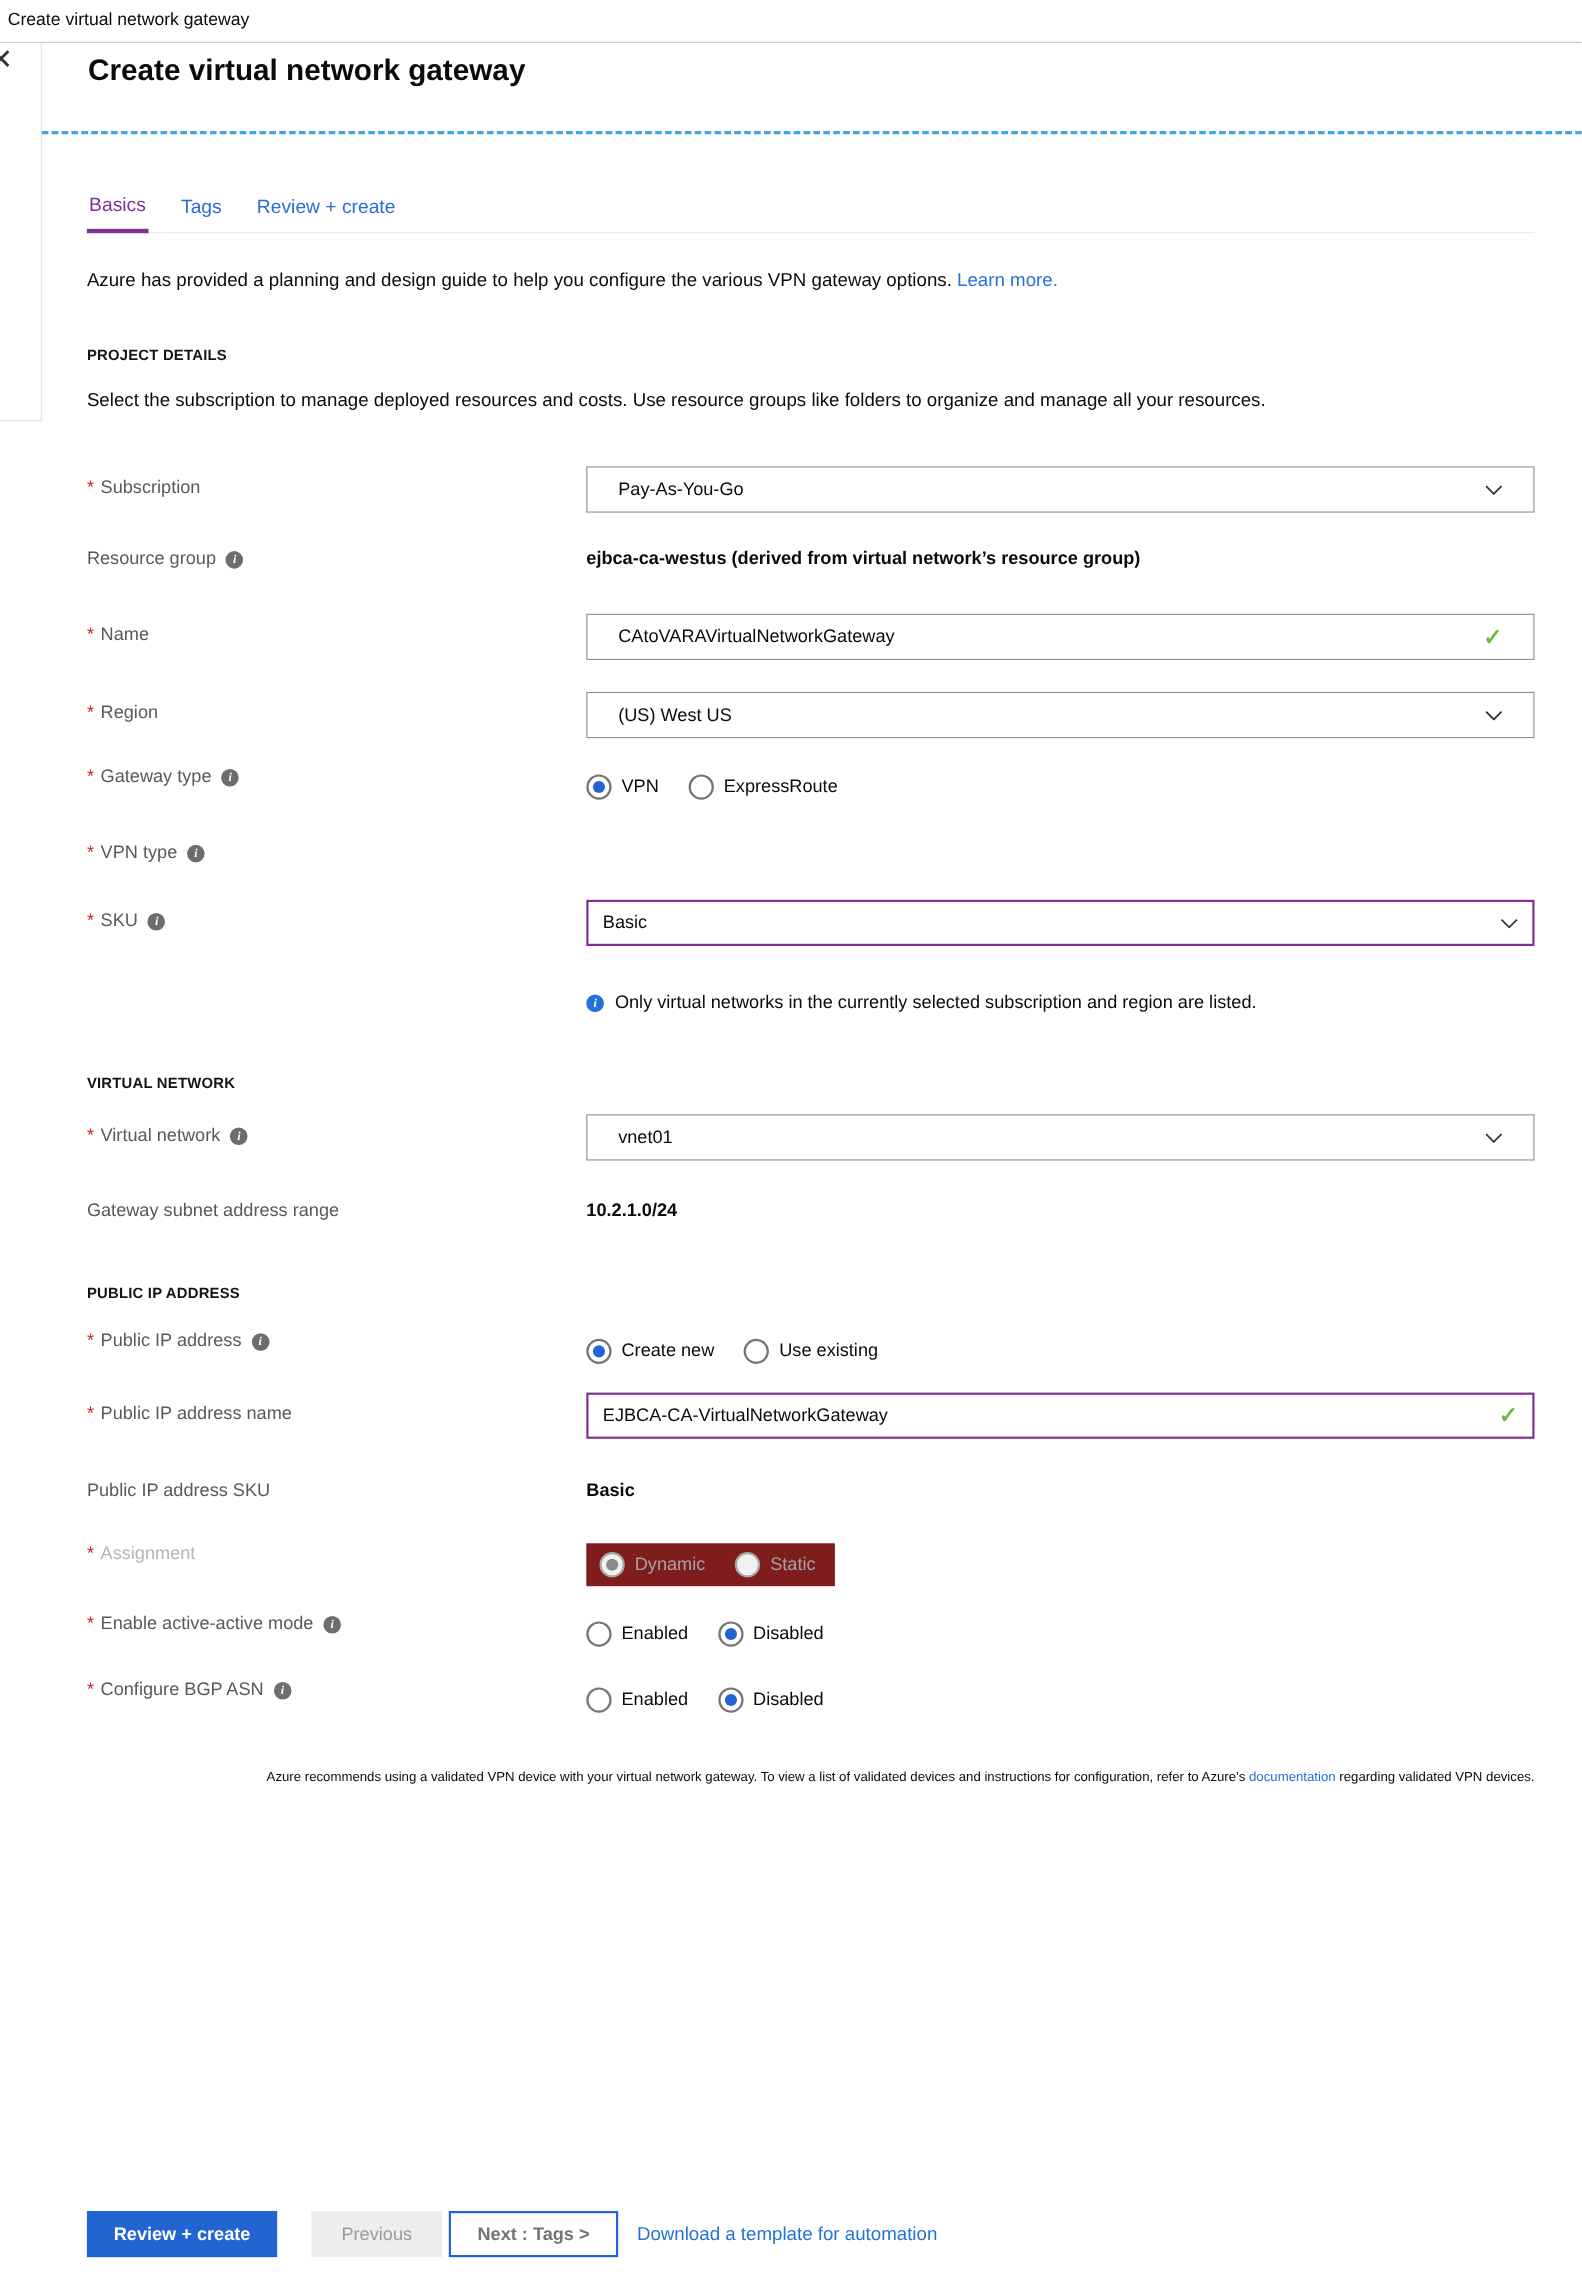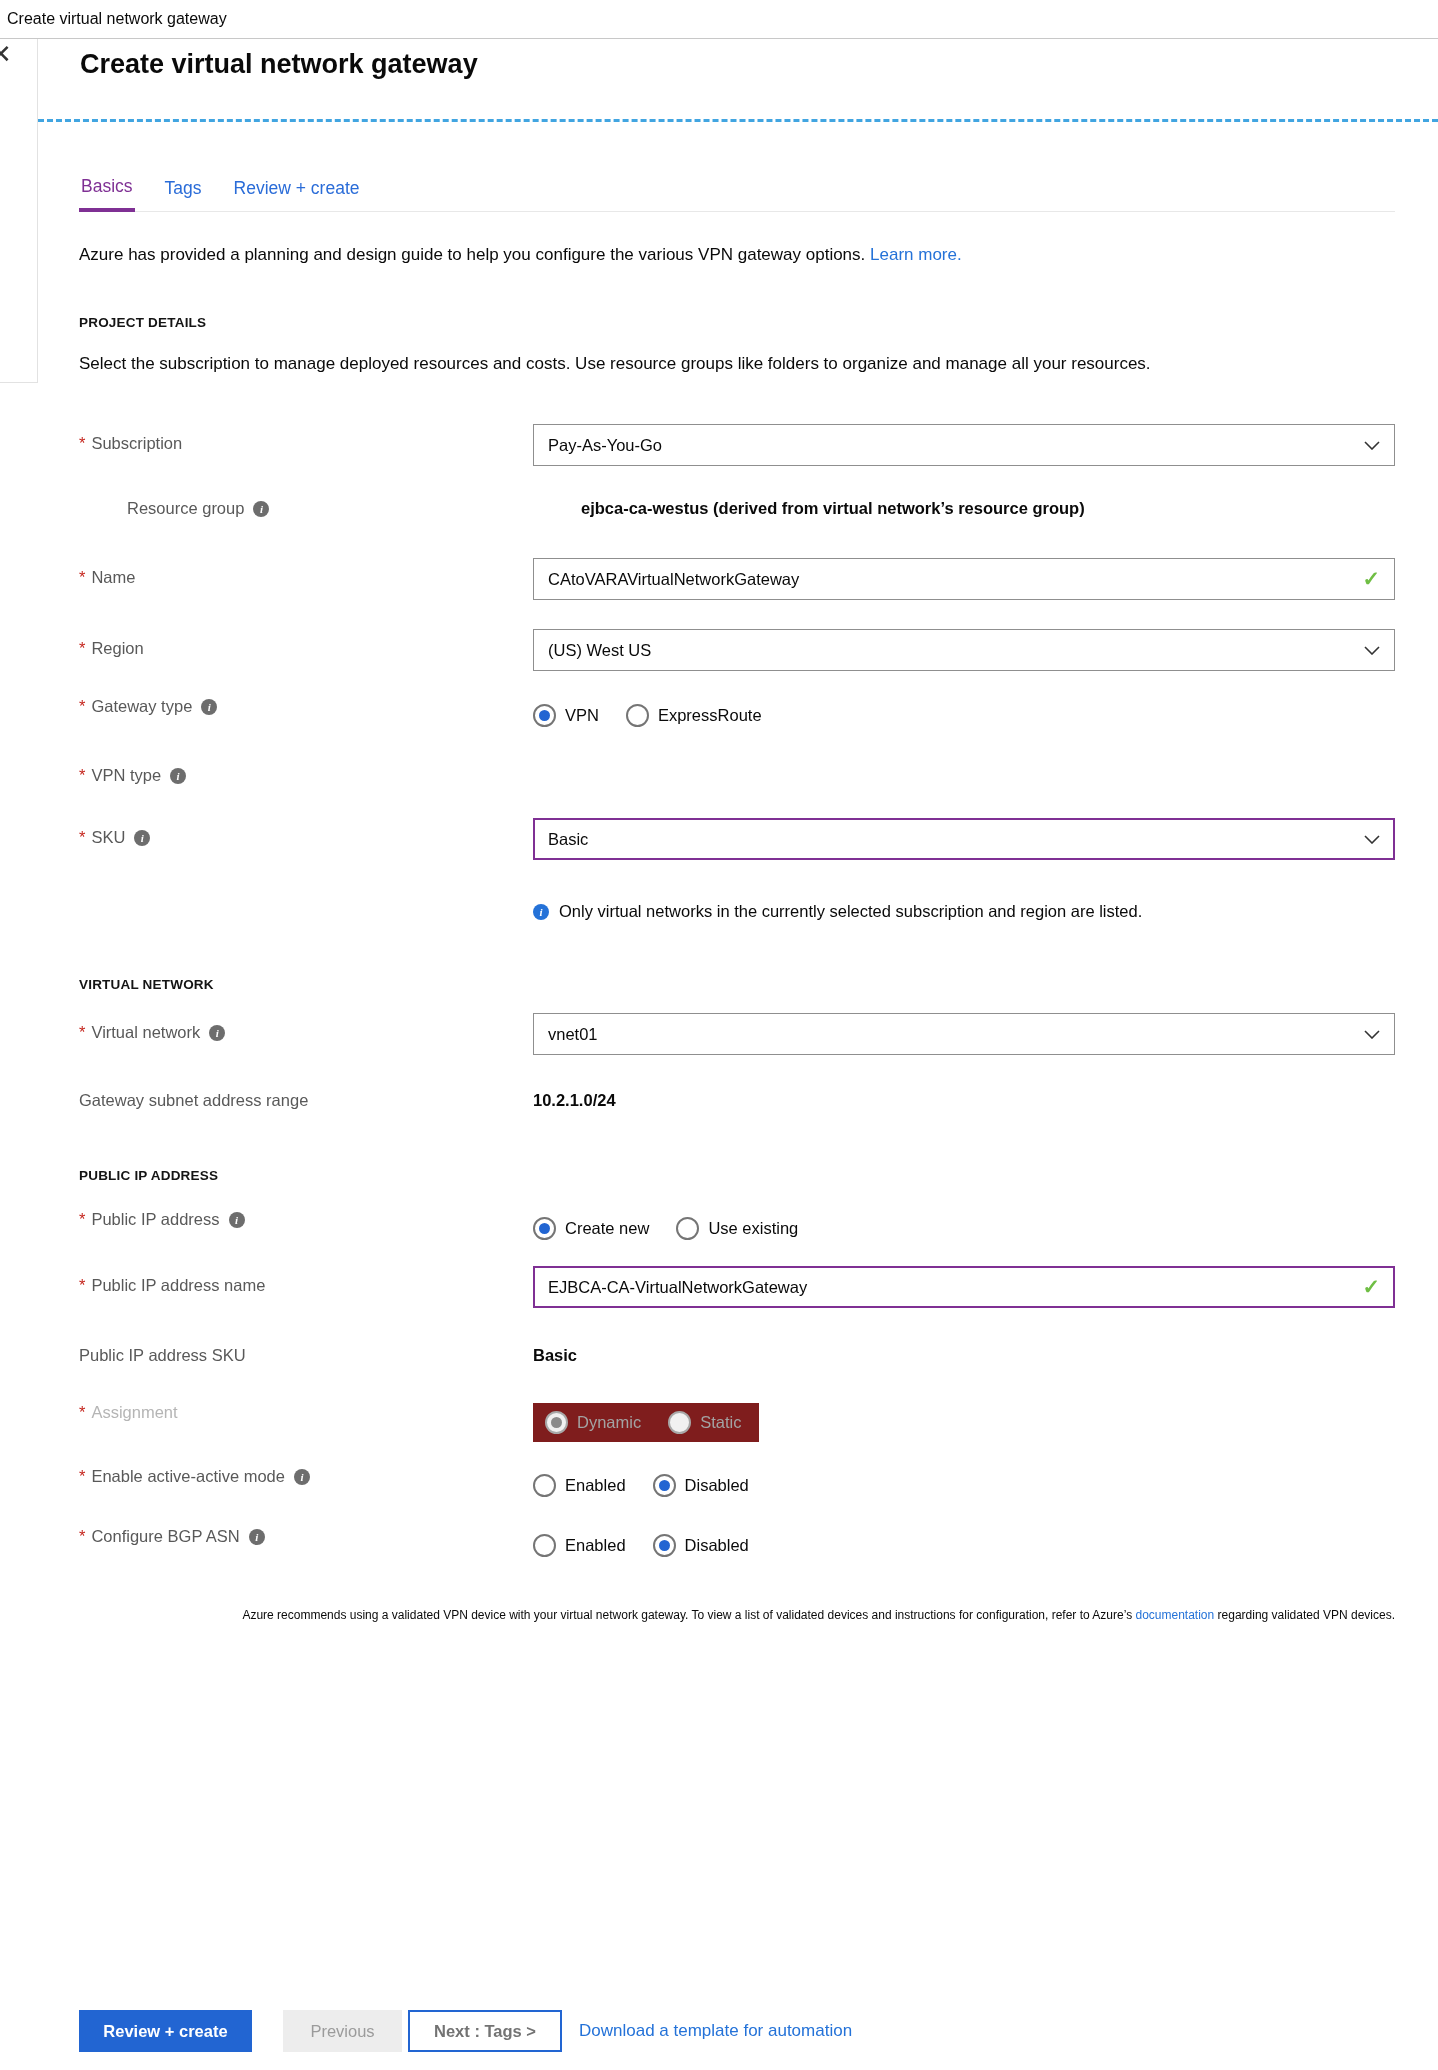--- a/index.html
+++ b/index.html
@@ -105,21 +105,21 @@
     margin-left:9px; cursor:pointer;
     font-family:"Liberation Serif", serif;
   }
   .info-icon.blue { background:#2472d8; margin:0 10px 0 0; flex:0 0 auto; }
 
   
   .field {
     height:42px; width:100%;
     border:1px solid #8f8f8f;
     display:flex; align-items:center;
-    padding:0 14px;
+    padding:0 28px;
     font-size:16.5px; color:#0a0a0a;
     background:#fff; cursor:pointer;
   }
   .field.purple { border:2px solid #7f3094; padding:0 13px; }
   .chevron { margin-left:auto; display:flex; align-items:center; }
   .check { margin-left:auto; color:#6fbe44; font-size:21px; font-weight:bold; }
 
   .static-value { padding-top:10px; font-size:16.5px; color:#0a0a0a; }
   .row.slim .static-value { padding-top:0;font-weight:bold; }
 
@@ -144,21 +144,21 @@
   .radios.disabled-group .radio { color:#a3a3a3; cursor:default; }
   .radios.disabled-group .radio-circle { border-color:#a8a8a8; background:#f1f1f1; }
   .radios.disabled-group .radio-circle.checked::after { background:#8b8b8b; }
 
   .note-row { display:flex; align-items:flex-start; }
   .note-row .spacer { width:454px; flex:0 0 454px; }
   .note { display:flex; align-items:center; font-size:16.5px; color:#0a0a0a; }
 
   
   .r-subscription { margin-top:48px; }
-  .r-resourcegroup { margin-top:33px;margin-left:48px; }
+  .r-resourcegroup { margin-top:33px; }
   .r-name { margin-top:40px; }
   .r-region { margin-top:29px; }
   .r-gwtype { margin-top:26px; }
   .r-vpntype { margin-top:39px; }
   .r-sku { margin-top:33px; }
   .r-note { margin-top:42px; }
   .r-vnet { margin-top:21px; }
   .r-subnet { margin-top:36px; }
   .r-ip { margin-top:27px; }
   .r-ipname { margin-top:26px; }

